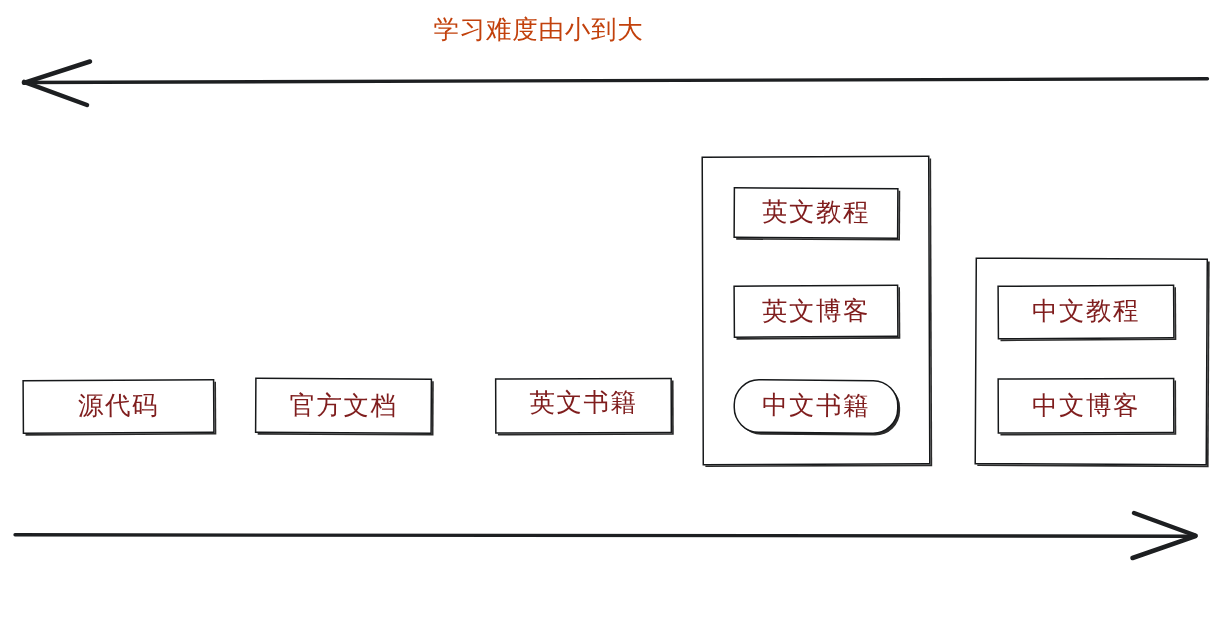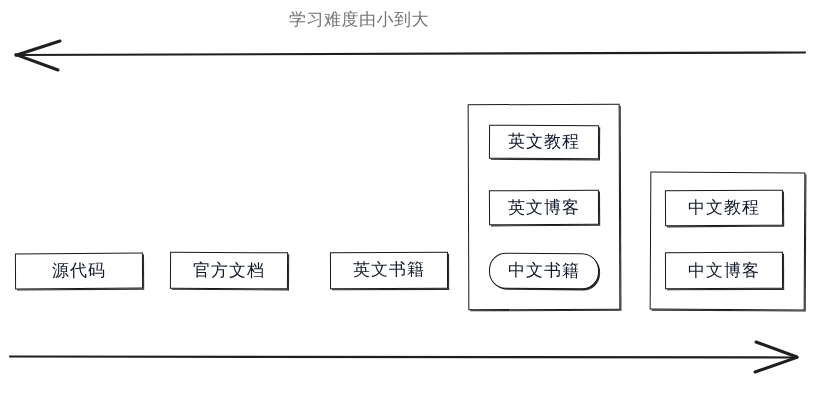--- a/index.html
+++ b/index.html
@@ -17,21 +17,21 @@
     height: 414px;
     background: #ffffff;
     overflow: hidden;
   }
 
   
   .axis-caption {
     position: absolute;
     font-size: 17px;
     line-height: 20px;
-    color: #737373;
+    color: #c2410c;
     white-space: nowrap;
     letter-spacing: 0.5px;
   }
   #caption-top  { left: 289px; top: 10px; }
   #caption-bottom { left: 310px; top: 371px; }
 
   
   #arrow-layer {
     position: absolute;
     left: 0; top: 0;
@@ -47,21 +47,21 @@
     background: #ffffff;
     border: 1.6px solid #16181a;
     display: flex;
     align-items: center;
     justify-content: center;
     box-shadow: 1.5px 1.5px 0 -0.4px #2b2b2b;
   }
   .node-label {
     font-size: 17px;
     line-height: 18px;
-    color: #0f172a;
+    color: #7f1d1d;
     white-space: nowrap;
     letter-spacing: 1px;
   }
 
   
   .skew-a { transform: rotate(-0.35deg); }
   .skew-b { transform: rotate(0.3deg); }
   .skew-c { transform: rotate(-0.2deg); }
   .skew-d { transform: rotate(0.45deg); border-radius: 17px; }
 

